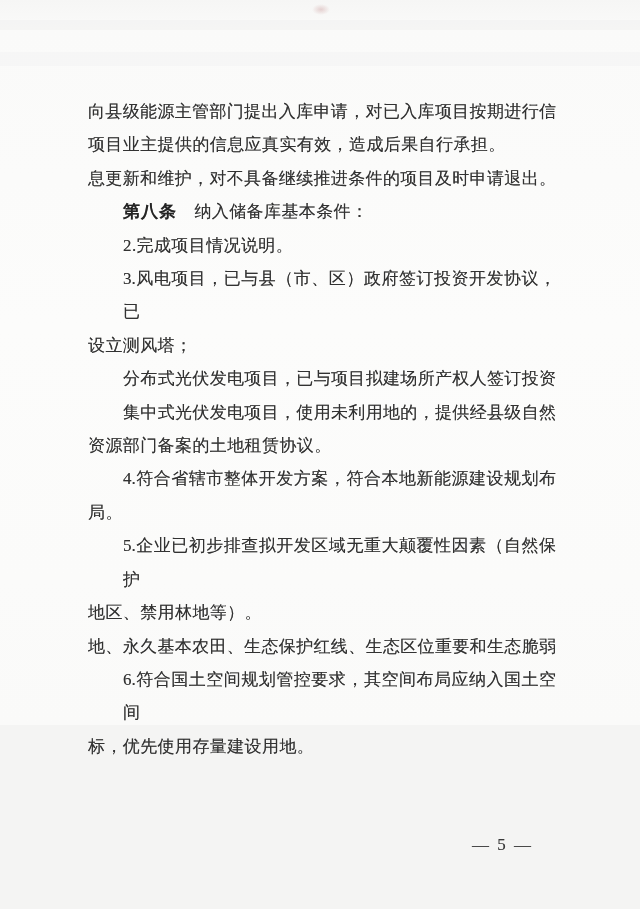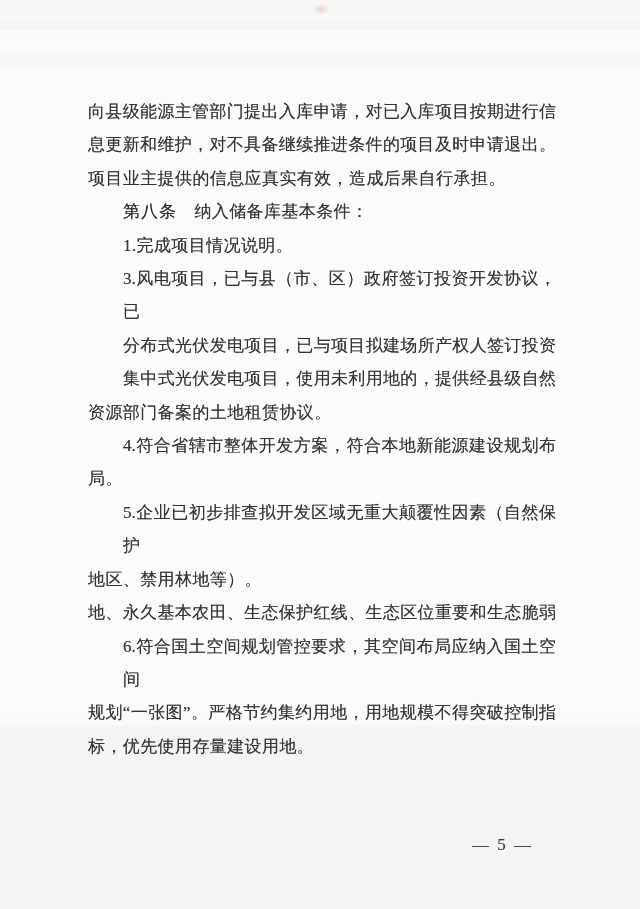--- a/index.html
+++ b/index.html
@@ -58,21 +58,21 @@
   .line.justify {
     white-space: normal;
     text-align: justify;
     text-align-last: justify;
     letter-spacing: 0;
   }
   .line.indent {
     padding-left: 35px;
   }
   .article {
-    font-weight: 400;
+    font-weight: 700;
     color: #242424;
     letter-spacing: 1px;
   }
   .footer {
     position: absolute;
     left: 88px;
     top: 830px;
     width: 468px;
     text-align: right;
     padding-right: 0;
@@ -91,34 +91,34 @@
 </head>
 <body>
 
 <div class="page">
   <div class="scan-band-1"></div>
   <div class="scan-band-2"></div>
   <div class="top-smudge"></div>
 
   <div class="doc-body" style="color: rgb(50, 50, 50);">
       <div class="line justify">向县级能源主管部门提出入库申请，对已入库项目按期进行信</div>
+      <div class="line">项目业主提供的信息应真实有效，造成后果自行承担。</div>
       <div class="line justify">息更新和维护，对不具备继续推进条件的项目及时申请退出。</div>
-      <div class="line">项目业主提供的信息应真实有效，造成后果自行承担。</div>
       <div class="line indent"><span class="article" style="color: rgb(36, 36, 36);">第八条</span>　纳入储备库基本条件：</div>
-      <div class="line indent">1.完成项目情况说明。</div>
+      <div class="line indent">2.完成项目情况说明。</div>
       <div class="line indent justify">3.风电项目，已与县（市、区）政府签订投资开发协议，已</div>
+      <div class="line">设立测风塔；</div>
       <div class="line indent justify">分布式光伏发电项目，已与项目拟建场所产权人签订投资</div>
       <div class="line indent justify">集中式光伏发电项目，使用未利用地的，提供经县级自然</div>
       <div class="line">资源部门备案的土地租赁协议。</div>
       <div class="line indent justify">4.符合省辖市整体开发方案，符合本地新能源建设规划布</div>
       <div class="line">局。</div>
       <div class="line indent justify">5.企业已初步排查拟开发区域无重大颠覆性因素（自然保护</div>
       <div class="line">地区、禁用林地等）。</div>
       <div class="line justify">地、永久基本农田、生态保护红线、生态区位重要和生态脆弱</div>
       <div class="line indent justify">6.符合国土空间规划管控要求，其空间布局应纳入国土空间</div>
-      <div class="line justify">规划“一张图”。严格节约集约用地，用地规模不得突破控制指</div>
       <div class="line">标，优先使用存量建设用地。</div>
     </div>
 
   <div class="footer">
     <span class="pagenum">— 5 —</span>
   </div>
 </div>
 
 </body></html>

